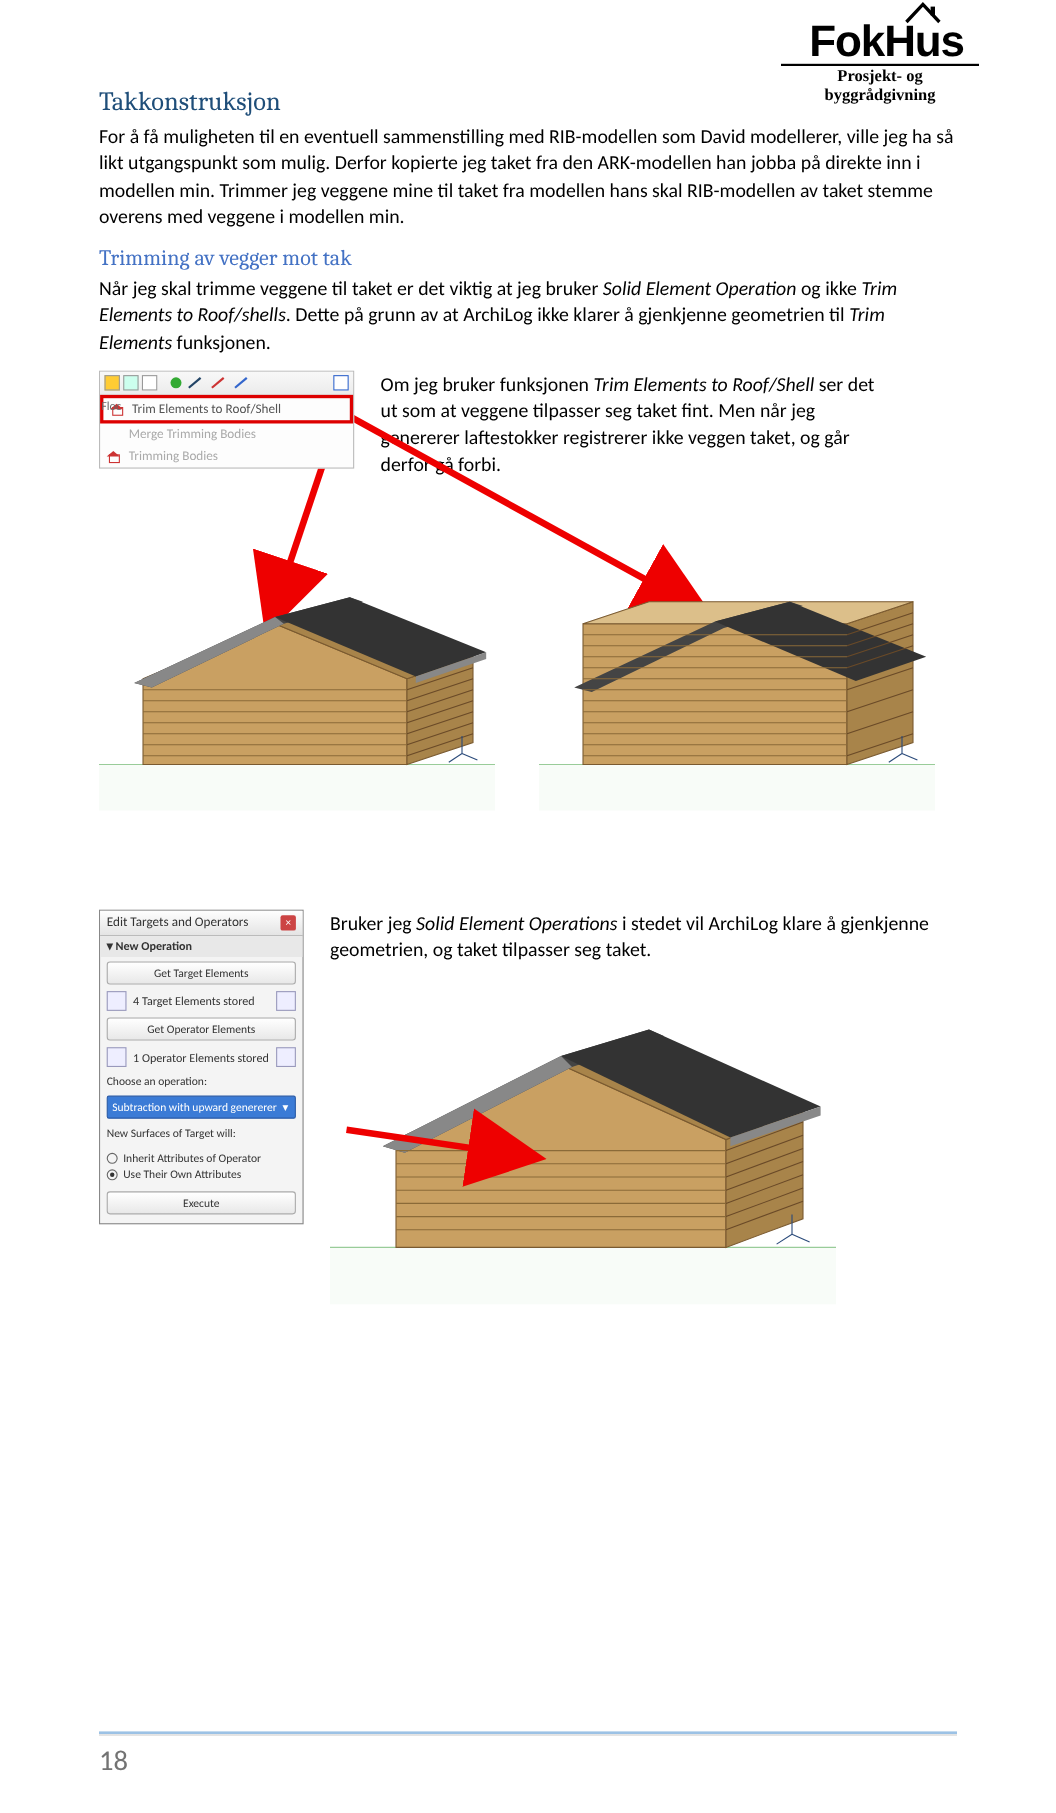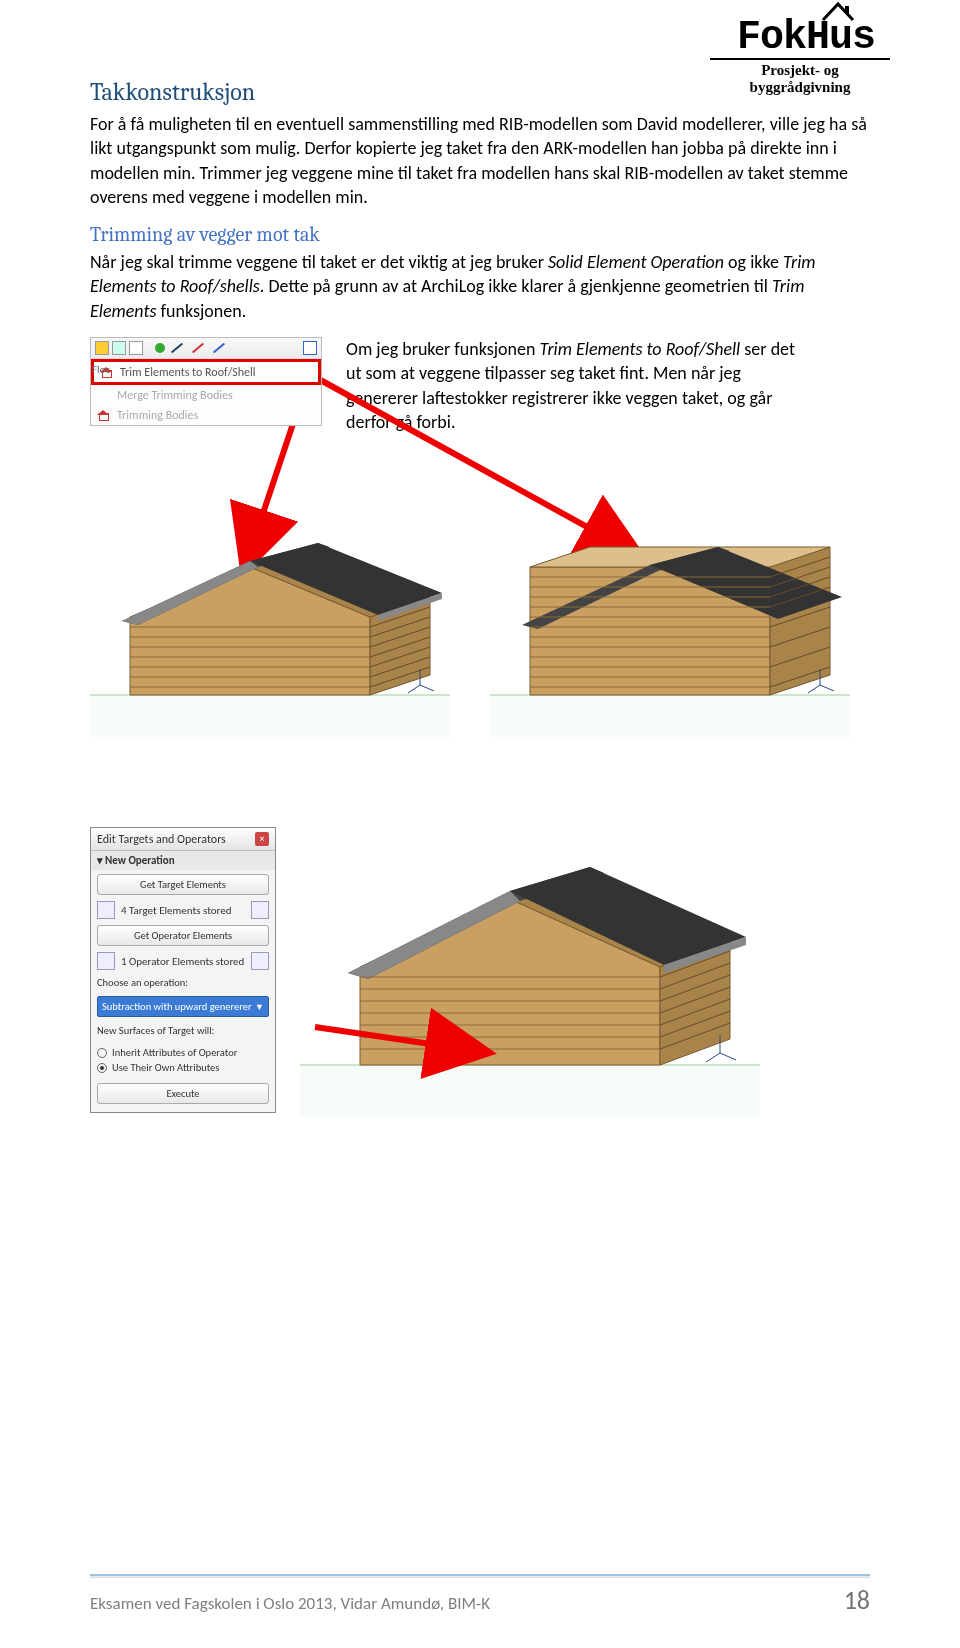--- a/index.html
+++ b/index.html
@@ -2,21 +2,21 @@
 <html><head>
 <meta charset="utf-8">
 <style>
   * { box-sizing: border-box; margin: 0; padding: 0; }
   html, body { width: 960px; background: #fff; font-family: Calibri, Arial, sans-serif; color: #000; }
   body { padding: 0; }
 
   .page { width: 960px; min-height: 1648px; position: relative; padding: 40px 90px 40px 90px; }
 
   .logo { position: absolute; top: 18px; right: 70px; text-align: center; }
-  .logo-main { font-family: Liberation Mono, monospace; font-size: 40px; font-weight: bold; letter-spacing: -1px; line-height: 1; position: relative; display: inline-block; margin-left: 12px; }
+  .logo-main { font-family: Liberation Sans, sans-serif; font-size: 40px; font-weight: bold; letter-spacing: -1px; line-height: 1; position: relative; display: inline-block; margin-left: 12px; }
   .logo-house { position: absolute; top: -18px; right: 20px; }
   .logo-sub { font-family: "Times New Roman", serif; font-size: 15px; border-top: 2px solid #000; padding-top: 2px; width: 180px; font-weight: bold;}
   
   h2.section-title { color: #1f4e79; font-family: Cambria, Georgia, serif; font-size: 24px; font-weight: normal; margin-top: 38px; margin-bottom: 6px; }
   h3.sub-title { color: #4472c4; font-family: Cambria, Georgia, serif; font-size: 20px; font-weight: normal; margin-top: 10px; margin-bottom: 4px; }
   p.body { font-size: 18px; line-height: 1.35; margin-bottom: 14px; }
   em.it { font-style: italic; }
 
   .figure-row { position: relative; margin-top: 10px; }
 
@@ -268,20 +268,23 @@
             </div>
           <div class="radio">
               <span class="r on"></span>
               <span>Use Their Own Attributes</span>
             </div>
         </div>
         <div class="dlg-btn" style="margin-bottom:8px;">Execute</div>
       </div>
 
       <div style="flex:1;">
+        <p class="side-para" style="margin-bottom:20px;">
+          <span>Bruker jeg </span><em class="it">Solid Element Operations</em><span> i stedet vil ArchiLog klare å gjenkjenne geometrien, og taket tilpasser seg taket.</span>
+        </p>
         <svg class="house-svg" width="460" height="290" viewBox="0 0 460 290">
           <rect x="0" y="238" width="460" height="52" fill="#f8fcf8"></rect>
           <line x1="0" y1="238" x2="460" y2="238" stroke="#9c9" stroke-width="1"></line>
           <g>
             <path d="M60 140 L210 72 L360 140 L360 238 L60 238 Z" fill="#c9a062" stroke="#7a5a30"></path>
             <path d="M360 140 L430 114 L430 212 L360 238 Z" fill="#a8844a" stroke="#7a5a30"></path>
             <path d="M210 72 L280 48 L430 114 L360 140 Z" fill="#a8844a" stroke="#7a5a30"></path>
 
             <path d="M48 146 L210 64 L290 40 L304 46 L220 74 L68 152 Z" fill="#444"></path>
             <path d="M210 64 L290 40 L446 110 L364 138 Z" fill="#333"></path>
@@ -312,18 +315,17 @@
               <line x1="0" y1="0" x2="-14" y2="9"></line>
             </g>
         </svg>
       </div>
     </div>
   </div>
 
   <div class="footer-area">
     <div class="footer-rule"></div>
     <div class="footer-text">
-      <span>Eksamen ved Fagskolen i Oslo 2013, Vidar Amundø, BIM-K</span>
       <span class="page-num">18</span>
     </div>
   </div>
 
 </div>
 
 </body></html>

